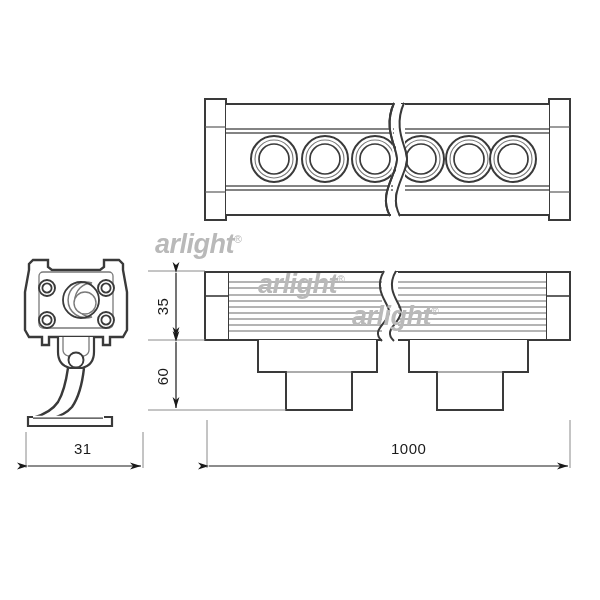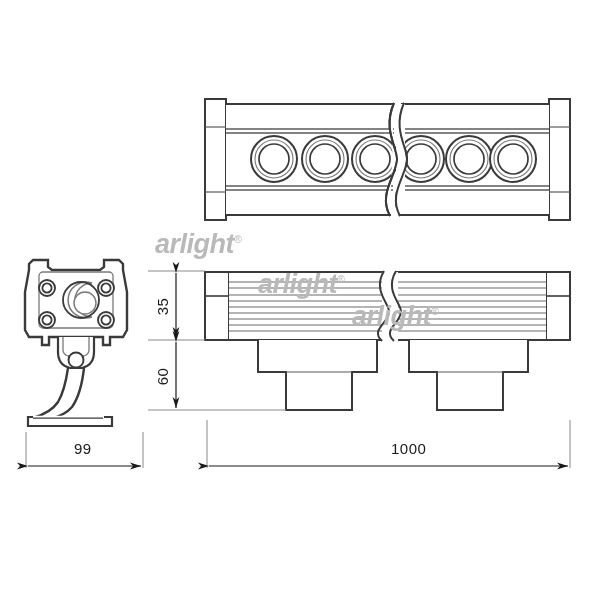--- a/index.html
+++ b/index.html
@@ -258,17 +258,17 @@
   </div>
 
   <div class="wm" id="wm2" style="left:352px; top:301px; font-size:27px;">
     <span>arlight</span><sup>®</sup>
   </div>
 
   <div class="dim-text dim-vert" style="left:154px; top:298px; transform:rotate(-90deg);">35</div>
 
   <div class="dim-text dim-vert" style="left:154px; top:368px; transform:rotate(-90deg);">60</div>
 
-  <div class="dim-text" style="left:74px; top:440px;">99</div>
+  <div class="dim-text" style="left:74px; top:440px;">31</div>
 
   <div class="dim-text" style="left:391px; top:440px;">1000</div>
 
 </div>
 
 </body></html>

